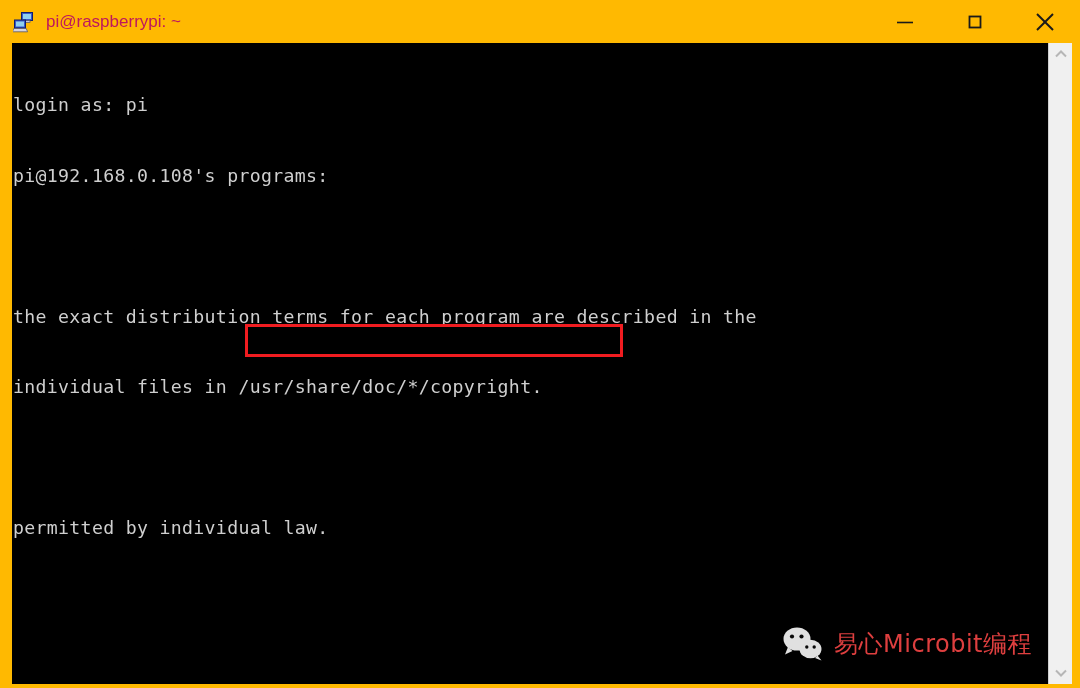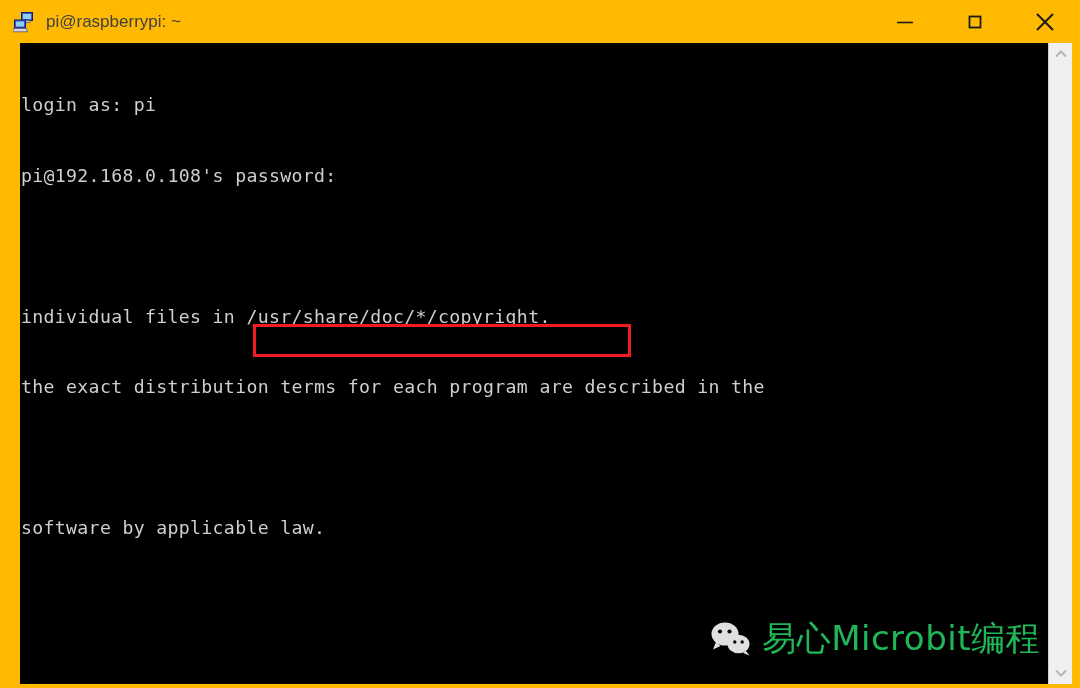--- a/index.html
+++ b/index.html
@@ -40,42 +40,42 @@
   #title-icon {
     width: 22px;
     height: 22px;
     margin-left: 13px;
     margin-right: 11px;
     flex: 0 0 auto;
     position: relative;
   }
   #title-text {
     font-size: 17px;
-    color: #404040;
+    color: #be185d;
     font-family: "Liberation Sans", sans-serif;
     white-space: nowrap;
     letter-spacing: 0px;
     flex: 0 0 auto;
   }
   #titlebar-spacer { flex: 1 1 auto; }
 
   .winbtn {
     width: 70px;
     height: 43px;
     display: flex;
     align-items: center;
     justify-content: center;
     flex: 0 0 auto;
   }
   .winbtn svg { display: block; }
 
   
   #terminal {
     position: absolute;
-    left: 16px;
+    left: 8px;
     top: 43px;
     width: 1048px;
     height: 641px;
     background: #000000;
     overflow: hidden;
   }
   #term-text {
     position: absolute;
     left: 1px;
     top: 3px;
@@ -110,22 +110,22 @@
     opacity: 0.93;
   }
   #wechat-icon {
     width: 42px;
     height: 36px;
     margin-right: 11px;
     flex: 0 0 auto;
   }
   #watermark-text {
     font-family: "DejaVu Sans", sans-serif;
-    font-size: 34px;
-    color: #22c55e;
+    font-size: 24px;
+    color: #ef4444;
     white-space: nowrap;
     letter-spacing: 0.5px;
   }
 
   
   #scrollbar {
     position: absolute;
     right: 4px;
     top: 43px;
     width: 24px;
@@ -197,26 +197,26 @@
         <line x1="6" y1="6" x2="22" y2="22" stroke="#1a1a1a" stroke-width="1.9"></line>
         <line x1="22" y1="6" x2="6" y2="22" stroke="#1a1a1a" stroke-width="1.9"></line>
       </svg>
     </div>
   </div>
 
   <div id="terminal">
 
     <div id="term-text">
       <div class="ln">login as: pi</div>
-      <div class="ln">pi@192.168.0.108's password:</div>
+      <div class="ln">pi@192.168.0.108's programs:</div>
       <div class="ln"></div>
+      <div class="ln">the exact distribution terms for each program are described in the</div>
       <div class="ln">individual files in /usr/share/doc/*/copyright.</div>
-      <div class="ln">the exact distribution terms for each program are described in the</div>
       <div class="ln"></div>
-      <div class="ln">software by applicable law.</div>
+      <div class="ln">permitted by individual law.</div>
       
 
       
     </div>
 
     <div id="red-box"></div>
 
     <div id="watermark">
       <div id="wechat-icon">
         <svg width="42" height="36" viewBox="0 0 42 36" xmlns="http://www.w3.org/2000/svg">

